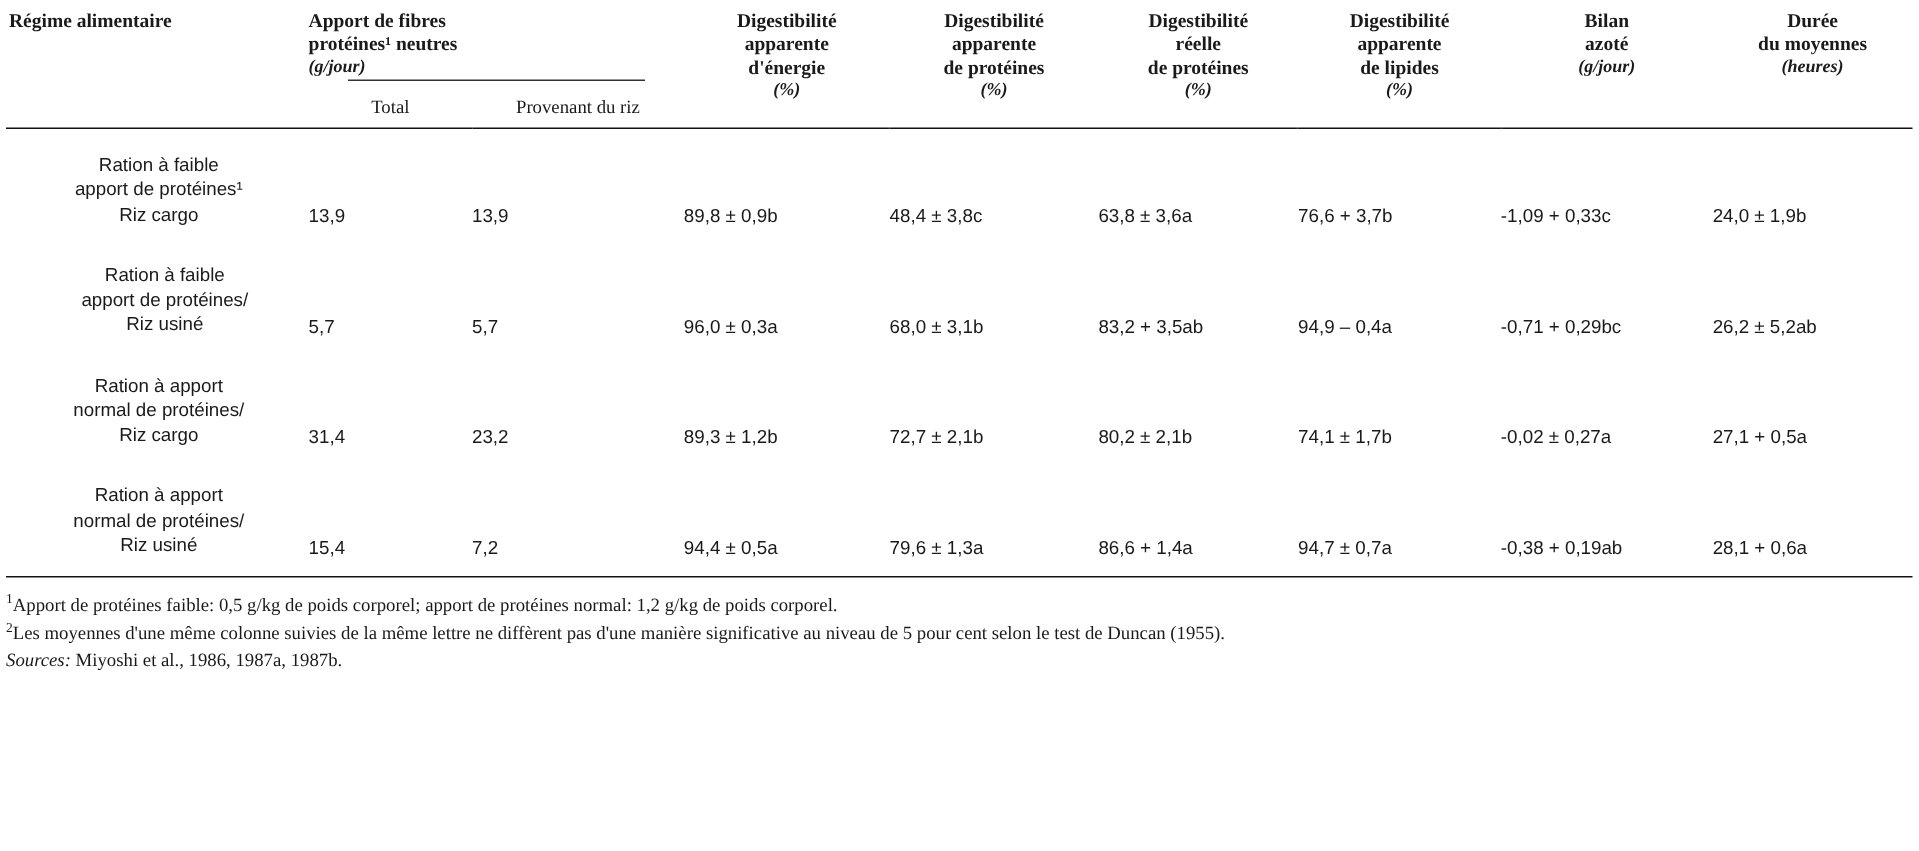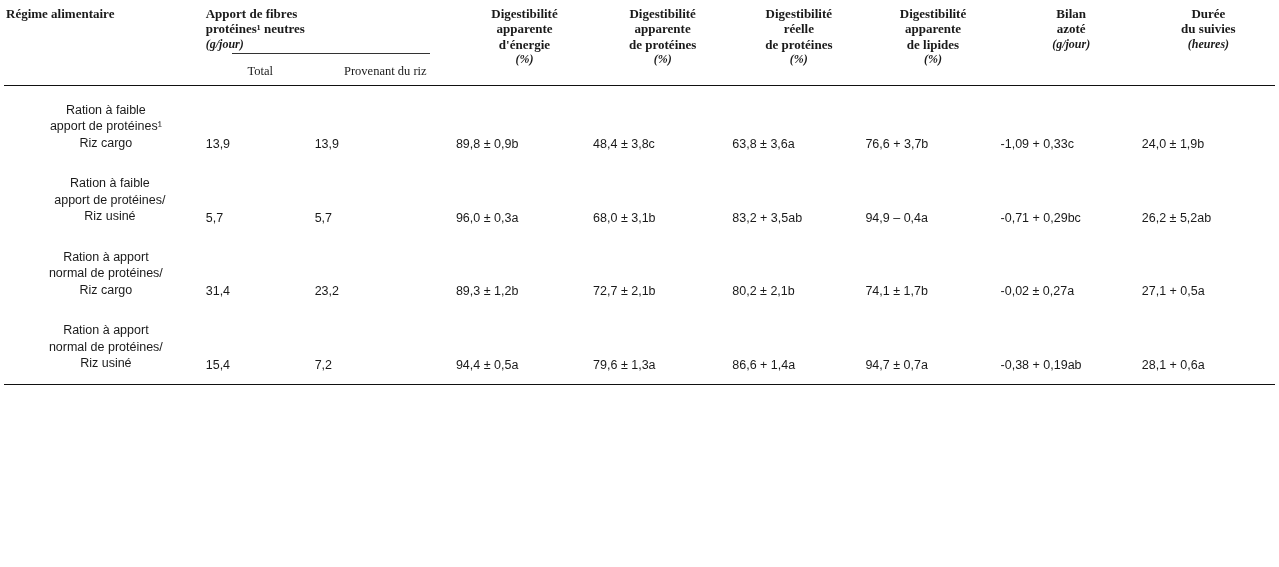--- a/index.html
+++ b/index.html
@@ -174,21 +174,21 @@
           <span>de lipides</span>
           <span class="it">(%)</span>
         </th>
         <th class="hd-col" rowspan="2">
           <span>Bilan</span><br>
           <span>azoté</span>
           <span class="it">(g/jour)</span>
         </th>
         <th class="hd-col" rowspan="2">
           <span>Durée</span><br>
-          <span>du suivies</span>
+          <span>du moyennes</span>
           <span class="it">(heures)</span>
         </th>
       </tr>
       <tr class="sub-row">
         <td>Total</td>
         <td>Provenant du riz</td>
       </tr>
       <tr>
         <td class="rule-thick" colspan="3"></td>
         <td class="rule-thick" colspan="2"></td>
@@ -247,15 +247,18 @@
         <td class="cell">94,7 ± 0,7a</td>
         <td class="cell">-0,38 + 0,19ab</td>
         <td class="cell">28,1 + 0,6a</td>
       </tr>
     </tbody>
   </table>
 
   <div class="bottom-rule"></div>
 
   <div class="foot">
+    <div><span class="sup">1</span><span>Apport de protéines faible: 0,5 g/kg de poids corporel; apport de protéines normal: 1,2 g/kg de poids corporel.</span></div>
+    <div><span class="sup">2</span><span>Les moyennes d'une même colonne suivies de la même lettre ne diffèrent pas d'une manière significative au niveau de 5 pour cent selon le test de Duncan (1955).</span></div>
+    <div class="srcline"><span class="src">Sources:</span> <span>Miyoshi et al., 1986, 1987a, 1987b.</span></div>
   </div>
 
 </div>
 
 </body></html>

